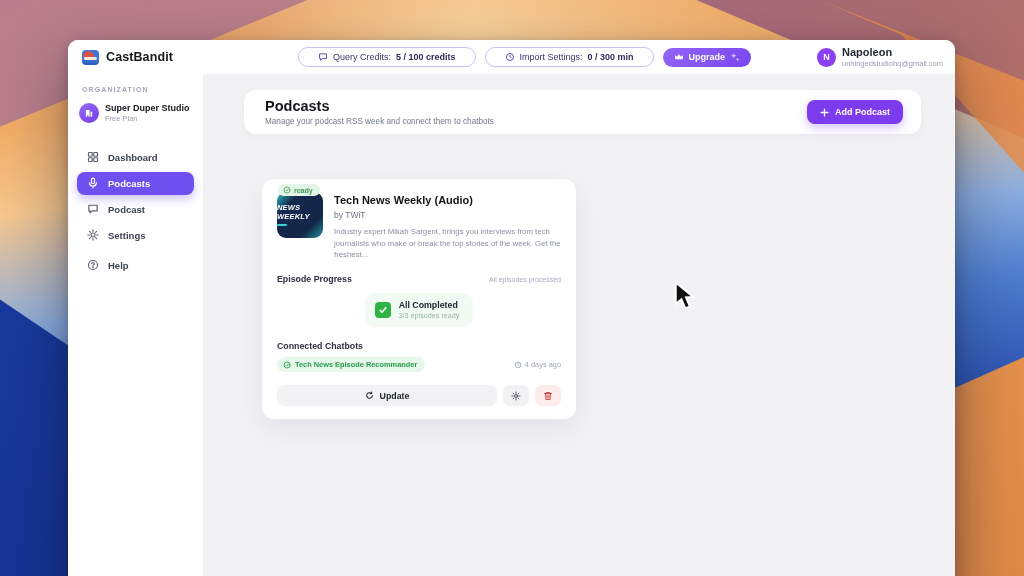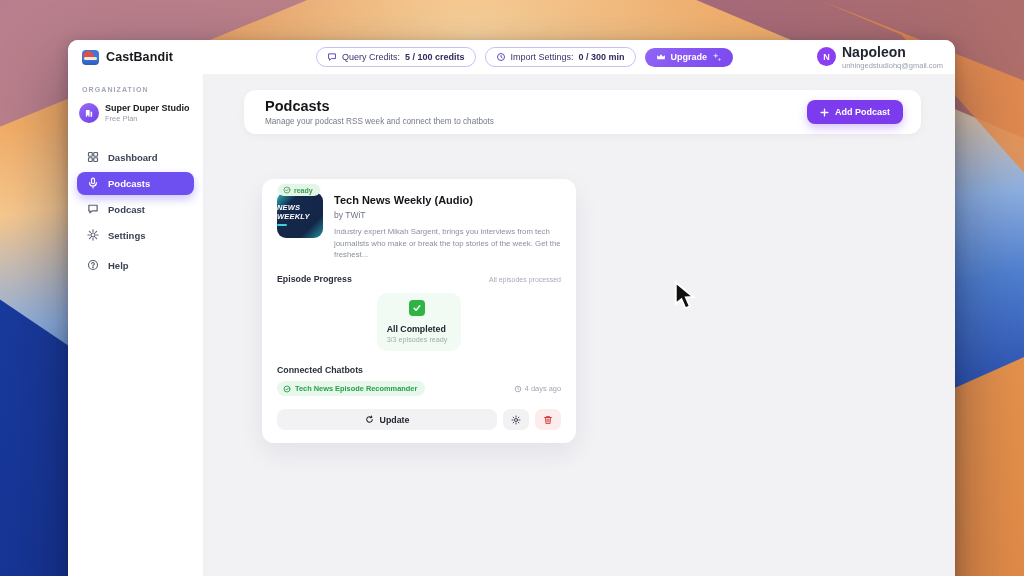--- a/index.html
+++ b/index.html
@@ -22,31 +22,31 @@
 
   .topbar { position:absolute; left:0; top:0; right:0; height:34px; background:#fff; display:flex; align-items:center;
             justify-content:space-between; padding:0 10px 0 14px; z-index:5; }
   .brand { display:flex; align-items:center; gap:7px; width:150px; }
   .logo-mark { width:17px; height:15px; border-radius:4px; background:linear-gradient(180deg,#3f77d9 55%, #2c5cc0 100%); position:relative; overflow:hidden; flex:0 0 auto; }
   .logo-mark:before { content:""; position:absolute; left:1px; top:1px; width:11px; height:7px; border-radius:6px 6px 2px 2px; background:#d9534a; }
   .logo-mark:after { content:""; position:absolute; left:2px; top:7px; width:13px; height:3px; border-radius:2px; background:#f4ead8; }
   .brand-name { font-size:12.5px; font-weight:bold; color:#17181c; letter-spacing:.1px; }
 
   .pills { display:flex; align-items:center; gap:9px; }
-  .pill { display:flex; align-items:center; gap:5px; border:1px solid #c9bff2; border-radius:999px; padding:4px 10px;
+  .pill { display:flex; align-items:center; gap:5px; border:1px solid #c9bff2; border-radius:999px; padding:4px 19px;
           font-size:9px; color:#39356b; background:#fff; white-space:nowrap; }
   .pill svg { flex:0 0 auto; }
   .pill .val { font-weight:bold; color:#2f2b5e; }
   .btn-upgrade { display:flex; align-items:center; gap:5px; border-radius:999px; padding:4.5px 11px; font-size:9px; font-weight:bold;
                  color:#fff; background:linear-gradient(135deg,#9165f6,#7a47ee); border:none; cursor:pointer; white-space:nowrap; }
 
   .tb-user { display:flex; align-items:center; gap:6px; min-width:128px; }
   .avatar { border-radius:50%; background:#8a3ff2; color:#fff; display:flex; align-items:center; justify-content:center; font-weight:bold; }
   .tb-user .avatar { width:19px; height:19px; font-size:9px; }
-  .tb-user-name { font-size:14px; font-weight:bold; color:#1f2430; line-height:1.2; }
+  .tb-user-name { font-size:11px; font-weight:bold; color:#1f2430; line-height:1.2; }
   .tb-user-email { font-size:7.5px; color:#9aa0ad; line-height:1.2; }
 
   .body { position:absolute; top:34px; left:0; right:0; bottom:0; display:flex; }
 
   
   .sidebar { width:136px; background:#fff; border-right:1px solid #efeff3; position:relative; padding:10px 9px 0 9px; }
   .section-label { font-size:7px; letter-spacing:1.1px; color:#a2a7b3; font-weight:bold; margin:2px 0 10px 5px; }
   .org-row { display:flex; align-items:center; gap:6px; padding:0 2px; cursor:pointer; }
   .org-avatar { width:20px; height:20px; border-radius:50%; background:linear-gradient(145deg,#9a6cf5,#6f3fe8); display:flex; align-items:center; justify-content:center; flex:0 0 auto; }
   .org-name { font-size:9px; font-weight:bold; color:#17181c; line-height:1.25; white-space:nowrap; }
@@ -89,21 +89,21 @@
                  border-radius:999px; padding:2px 7px 2px 5px; font-size:7px; font-weight:bold; color:#3e9a55; box-shadow:0 1px 3px rgba(0,0,0,.06); }
   .card-info { min-width:0; }
   .card-title { font-size:11px; font-weight:bold; color:#14151a; margin-top:2px; }
   .card-author { font-size:8.5px; color:#6e7582; margin-top:4px; }
   .card-desc { font-size:7.8px; color:#8a909c; line-height:1.5; margin-top:6px; }
 
   .progress-row { display:flex; align-items:baseline; justify-content:space-between; margin-top:13px; }
   .lbl { font-size:8.8px; font-weight:bold; color:#2a2f3a; }
   .note { font-size:7px; color:#a6acb8; }
   .progress-pill { margin:9px auto 0 auto; width:max-content; display:flex; align-items:center; gap:8px;
-                   background:#f1faf3; border-radius:10px; padding:7px 14px 7px 10px;flex-direction:column; }
+                   background:#f1faf3; border-radius:10px; padding:7px 14px 7px 10px; }
   .check-sq { width:16px; height:16px; border-radius:4px; background:#2fb344; display:flex; align-items:center; justify-content:center; }
   .progress-status { font-size:8.8px; font-weight:bold; color:#20252e; line-height:1.25; }
   .progress-detail { font-size:7.2px; color:#9bb3a3; line-height:1.25; }
 
   .chatbots { margin-top:14px; }
   .chatbot-row { display:flex; align-items:center; justify-content:space-between; margin-top:6px; }
   .chip { display:flex; align-items:center; gap:4px; background:#e7f7ec; border-radius:999px; padding:3px 8px 3px 6px;
           font-size:7.4px; font-weight:bold; color:#27a04a; }
   .time { display:flex; align-items:center; gap:3px; font-size:7.4px; color:#a0a6b2; }
 

